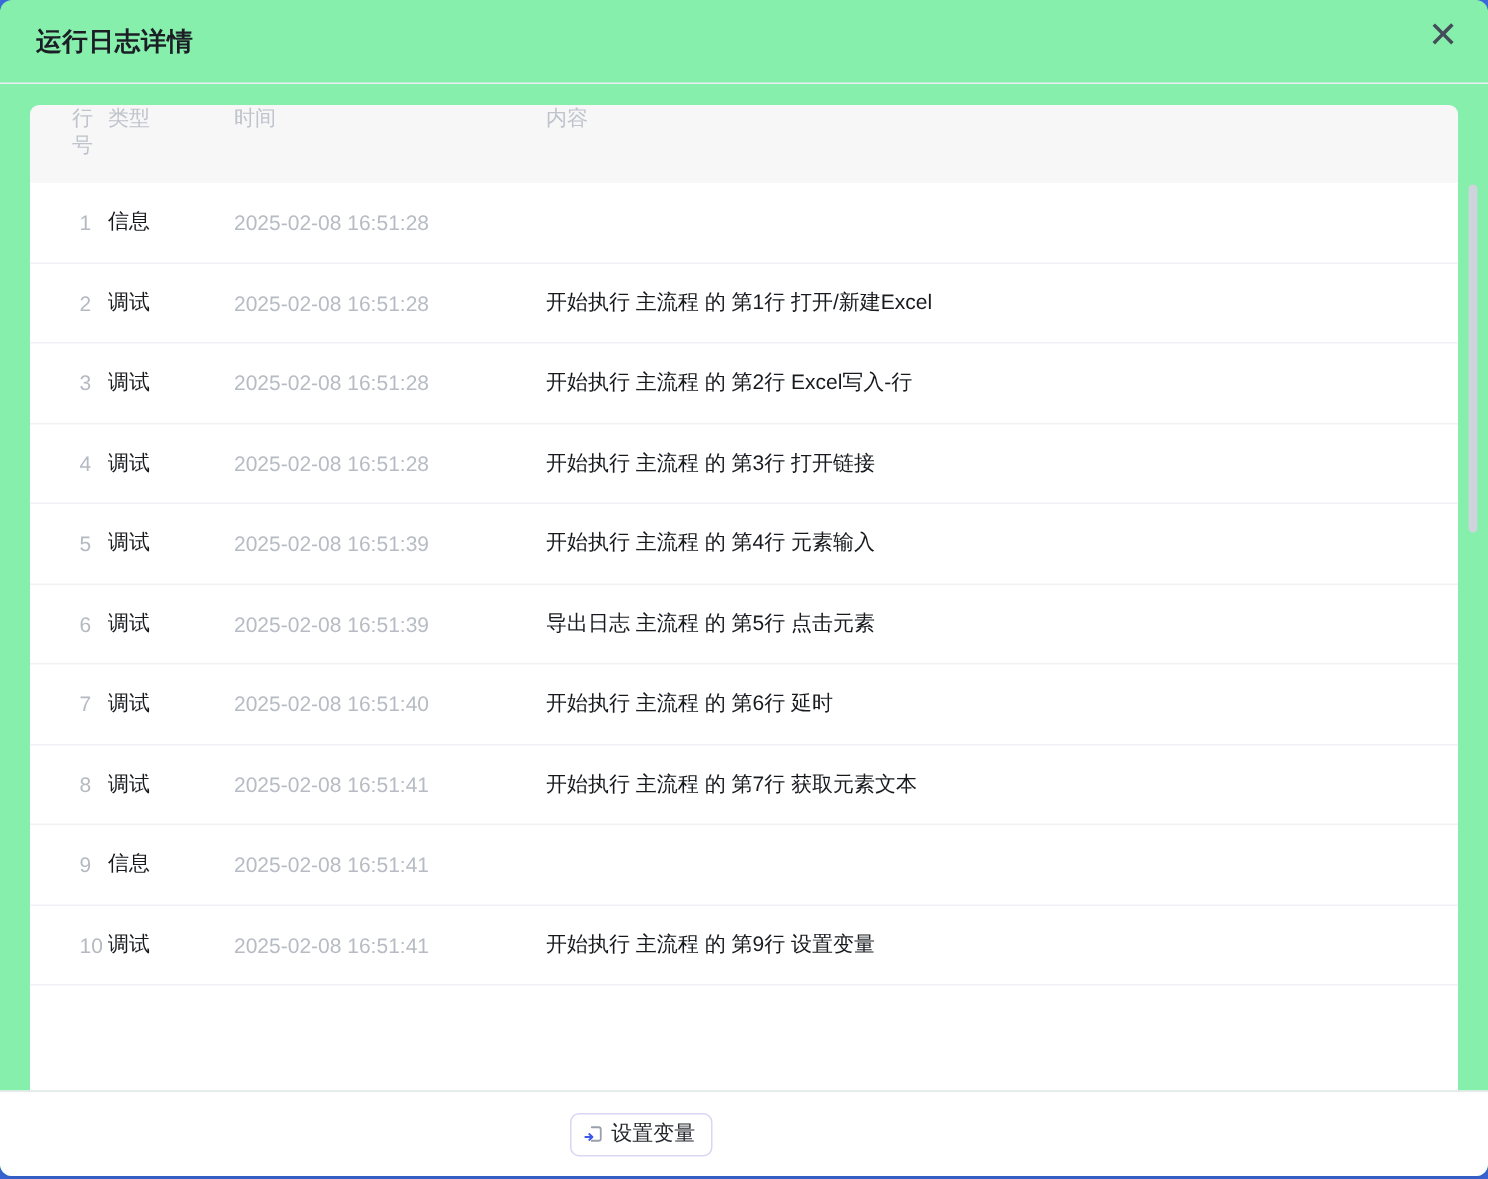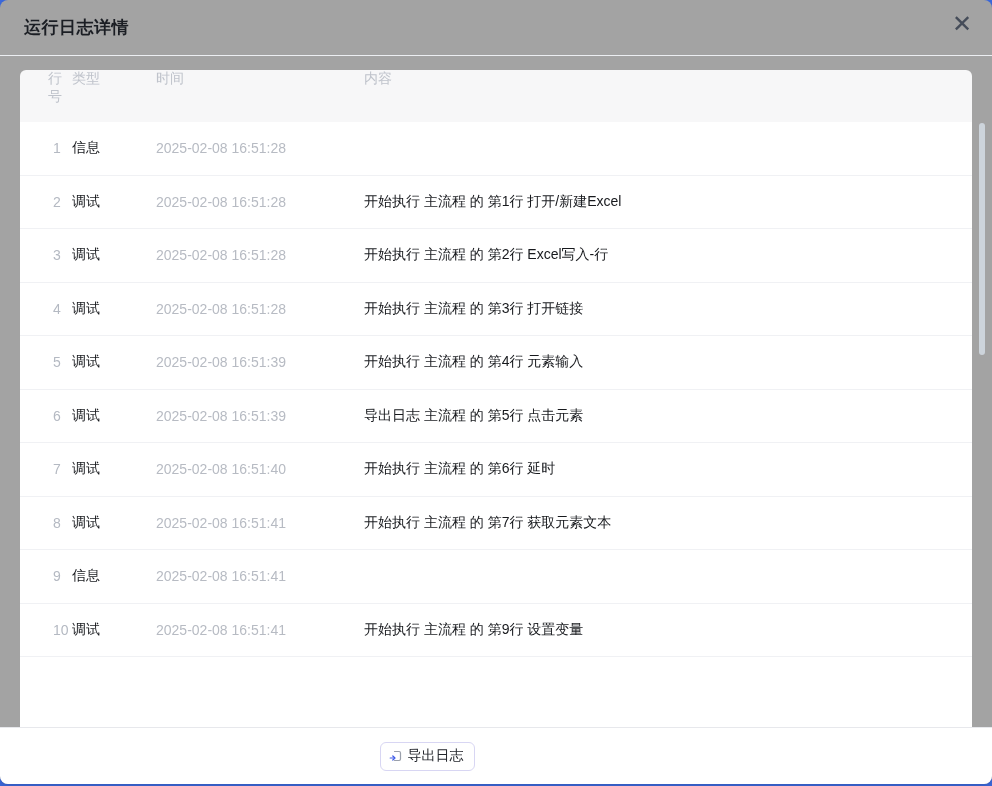--- a/index.html
+++ b/index.html
@@ -6,21 +6,21 @@
   html, body { width: 992px; height: 786px; overflow: hidden; }
   body {
     background: #3d6be0;
     font-family: "Liberation Sans", sans-serif;
     position: relative;
   }
   .modal {
     position: absolute;
     left: 0; top: 0;
     width: 992px; height: 784px;
-    background: #a3a3a3;
+    background: #86efac;
     border-radius: 8px;
     box-shadow: 0 3px 10px rgba(20,30,60,.25);
     overflow: hidden;
   }
   
   .modal-header {
     position: relative;
     height: 56px;
     border-bottom: 1px solid #eceef2;
   }
@@ -204,17 +204,17 @@
     <div class="scroll-thumb"></div>
   </div>
 
   <div class="modal-footer">
     <button class="export-btn">
       <svg width="14" height="14" viewBox="0 0 14 14" fill="none">
         <path d="M5.5 2.5h4.6c0.8 0 1.4 0.6 1.4 1.4v6.2c0 0.8-0.6 1.4-1.4 1.4H5.5" stroke="#9aa0ab" stroke-width="1.2" fill="none" stroke-linecap="round"></path>
         <path d="M1.2 9h4.3" stroke="#3c58e8" stroke-width="1.2" stroke-linecap="round"></path>
         <path d="M3.8 7l2.2 2-2.2 2" stroke="#3c58e8" stroke-width="1.2" fill="none" stroke-linecap="round" stroke-linejoin="round"></path>
       </svg>
-      <span>导出日志</span>
+      <span>设置变量</span>
     </button>
   </div>
 
 </div>
 
 </body></html>

